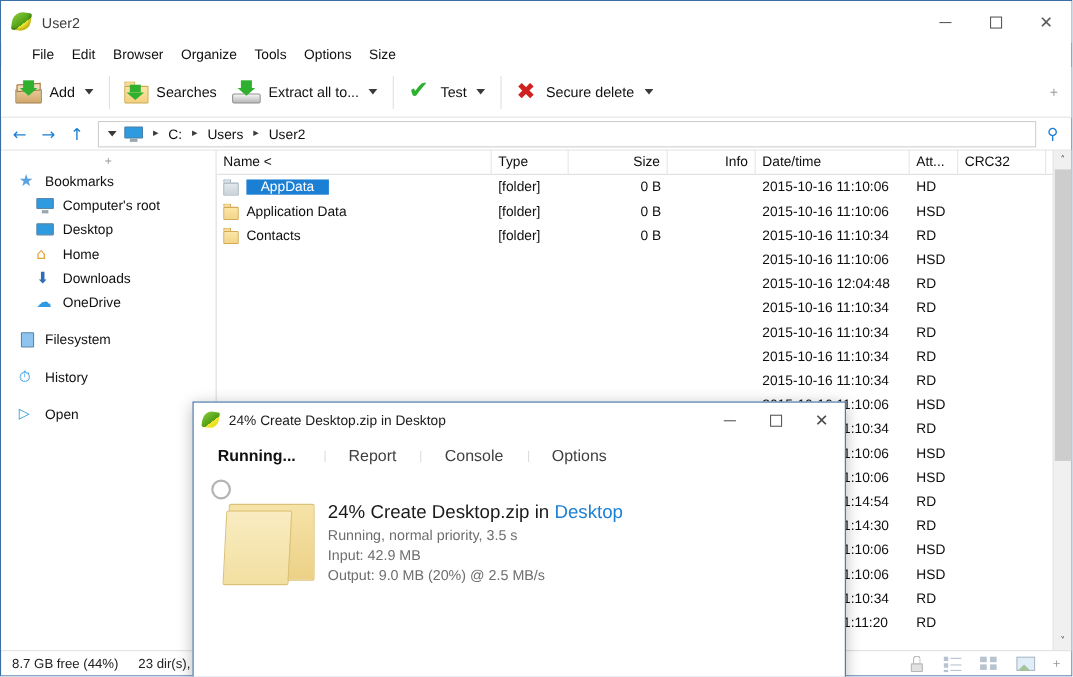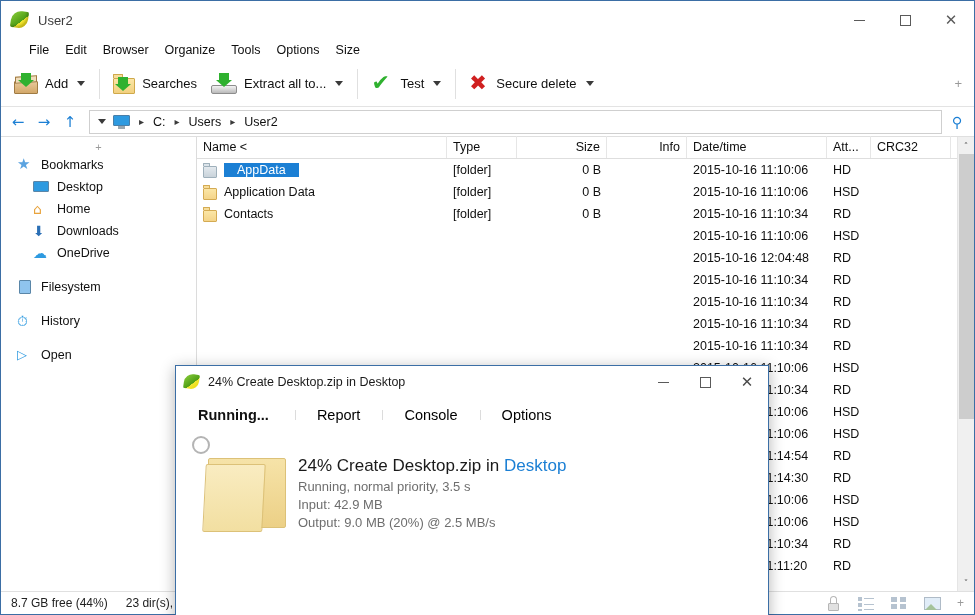--- a/index.html
+++ b/index.html
@@ -224,21 +224,21 @@
   .dlg-ticon { margin-left:8px; width:16px;height:16px; }
   .dlg-leaf {
     width:15px;height:15px;border-radius:60% 10% 55% 10%;
     background:linear-gradient(135deg,#8fd13f 0%,#4f9e15 60%,#f2e733 61%,#e9d400 100%);
     transform:rotate(8deg);
   }
   .dlg-ttext { margin-left:8px; font-size:12.5px; color:#1a1a1a; }
   .dlg-wc { margin-left:auto; display:flex; height:32px; }
   .dlg-wbtn { width:42px;height:32px;display:flex;align-items:center;justify-content:center;color:#4a4a4a;}
   .dlg-tabs { height:34px; display:flex; align-items:center; padding-left:22px; flex:0 0 34px; }
-  .dtab { font-size:14.5px; color:#000000; padding:0 22px; position:relative; }
+  .dtab { font-size:14.5px; color:#404040; padding:0 22px; position:relative; }
   .dtab.active { color:#111; font-weight:bold; padding-left:0; padding-right:26px;}
   .dtab + .dtab:before {
     content:""; position:absolute; left:0; top:3px; bottom:3px; width:1px; background:#dcdcdc;
   }
   .dlg-body { flex:1; position:relative; padding:8px 0 0 0; }
   .spinner {
     position:absolute; left:16px; top:4px; width:18px;height:18px;
     border:2px solid #b4b4b4; border-radius:50%;
   }
   .job { display:flex; gap:6px; padding-left:28px; padding-top:10px; }
@@ -363,20 +363,27 @@
   </div>
 
   <div class="body-area">
 
     <div class="sidebar">
       <div class="side-plus">+</div>
 
       <div class="side-row">
         <span class="ico16 star">★</span>
         <span class="side-label">Bookmarks</span>
+      </div>
+      <div class="side-row child">
+        <span class="ico16 monitor">
+            <span class="scr"></span>
+            <span class="stand"></span>
+          </span>
+        <span class="side-label">Computer's root</span>
       </div>
       <div class="side-row child">
         <span class="ico16">
             <span class="deskicon"></span>
           </span>
         <span class="side-label">Desktop</span>
       </div>
       <div class="side-row child">
         <span class="ico16 home">⌂</span>
         <span class="side-label">Home</span>

